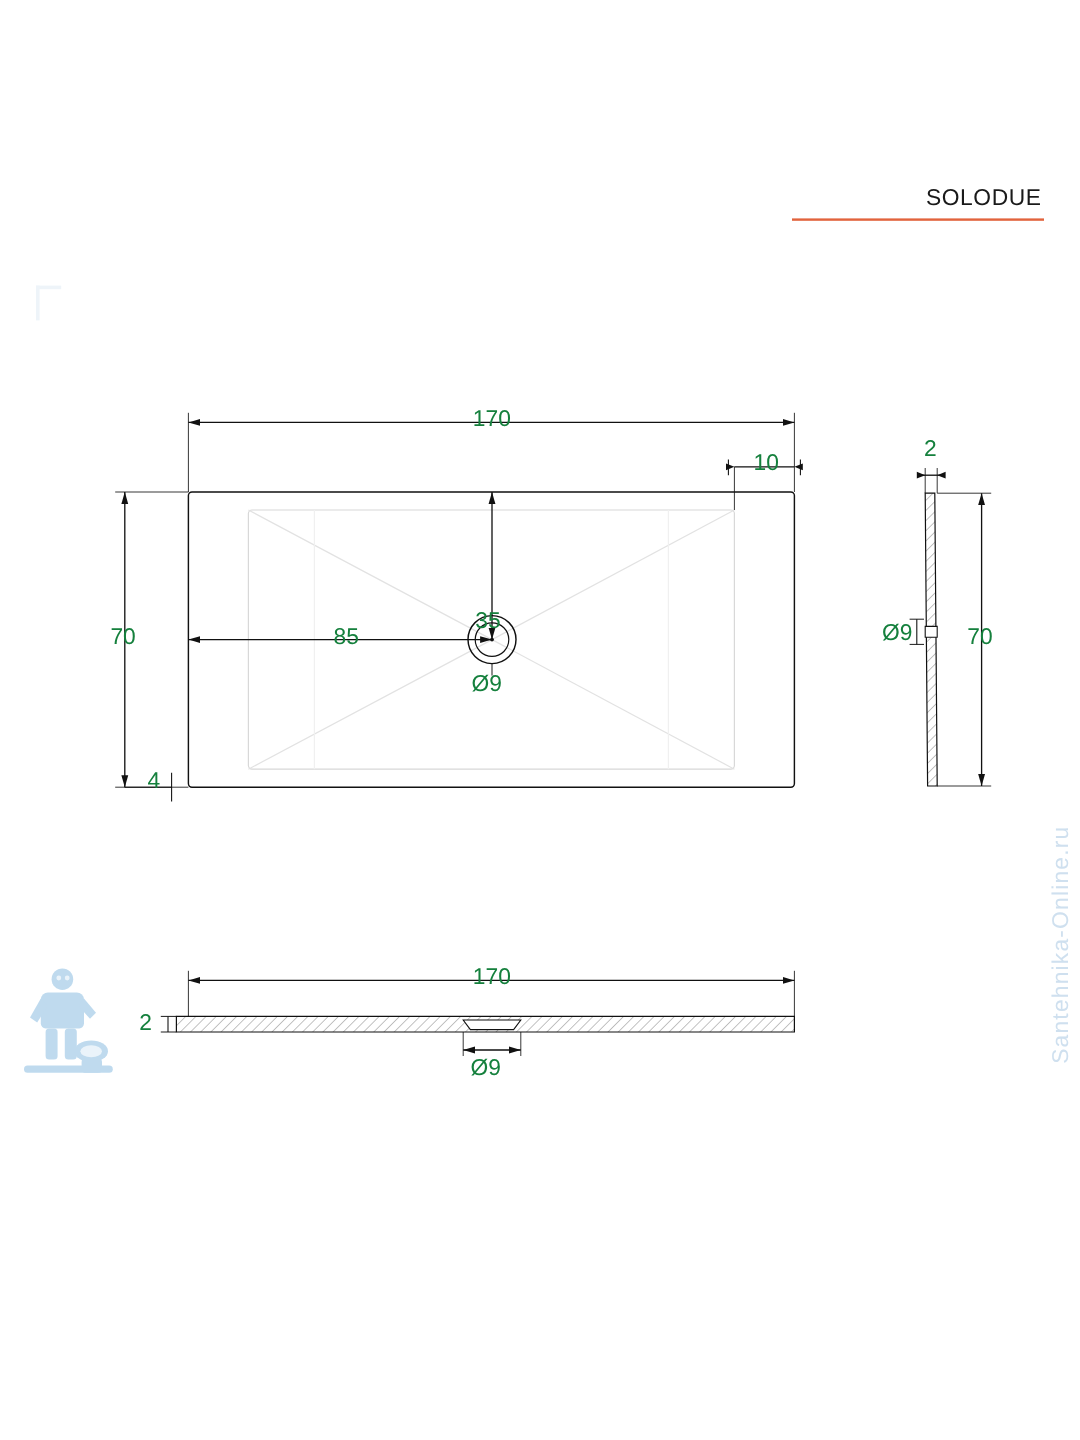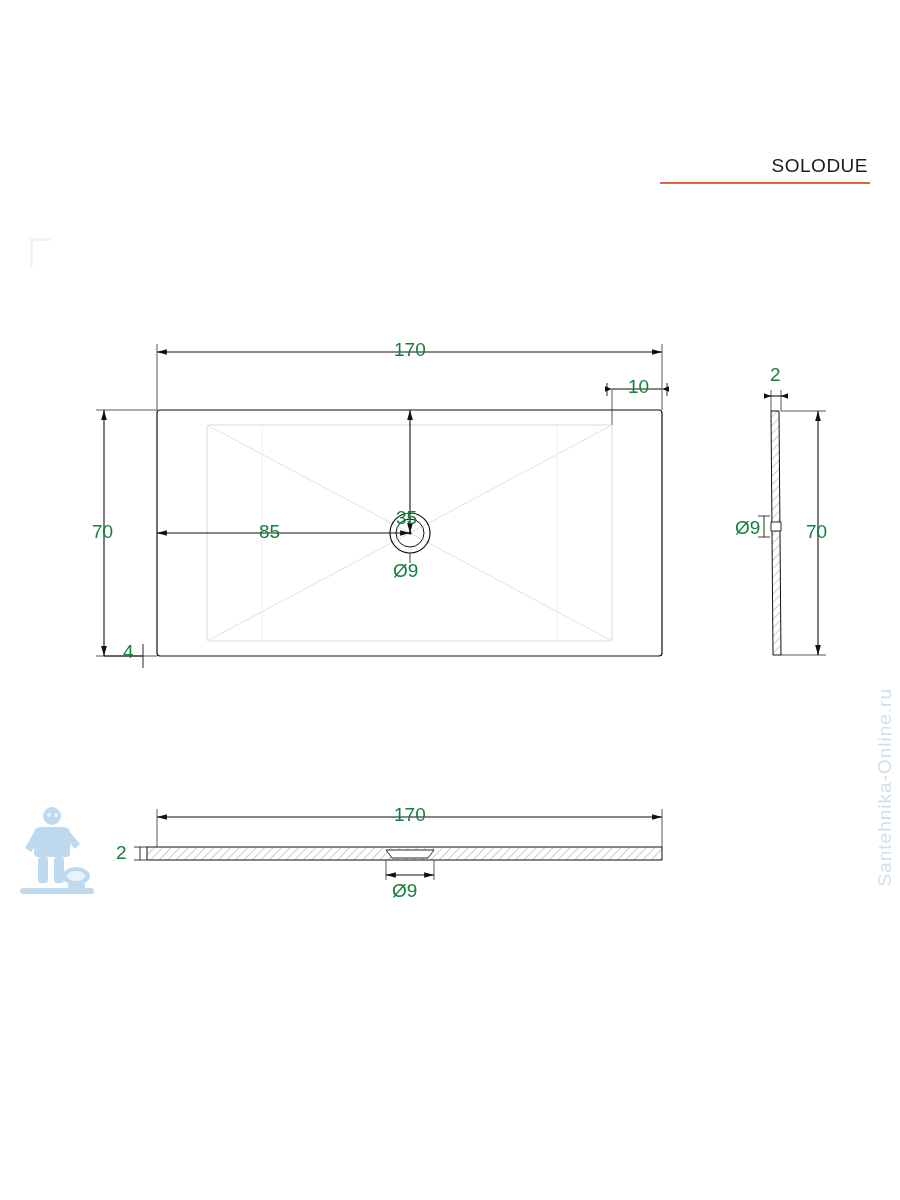--- a/index.html
+++ b/index.html
@@ -195,21 +195,21 @@
         <line x1="386" y1="860" x2="386" y2="880" stroke="#111" stroke-width="0.7"></line>
         <line x1="434" y1="860" x2="434" y2="880" stroke="#111" stroke-width="0.7"></line>
       </g>
     </g>
   </svg>
 
   <div class="dim" style="left:394px; top:339px;">170</div>
   <div class="dim" style="left:628px; top:376px;">10</div>
   <div class="dim" style="left:92px; top:521px;">70</div>
   <div class="dim" style="left:396px; top:463px;margin-top:44px;">35</div>
-  <div class="dim" style="left:259px; top:521px;">85</div>
+  <div class="dim" style="left:278px; top:521px;">85</div>
   <div class="dim" style="left:393px; top:560px;">Ø9</div>
   <div class="dim" style="left:123px; top:641px;">4</div>
 
   <div class="dim" style="left:770px; top:364px;">2</div>
   <div class="dim" style="left:735px; top:517px;">Ø9</div>
   <div class="dim" style="left:806px; top:521px;">70</div>
 
   <div class="dim" style="left:394px; top:804px;">170</div>
   <div class="dim" style="left:116px; top:842px;">2</div>
   <div class="dim" style="left:392px; top:880px;">Ø9</div>

